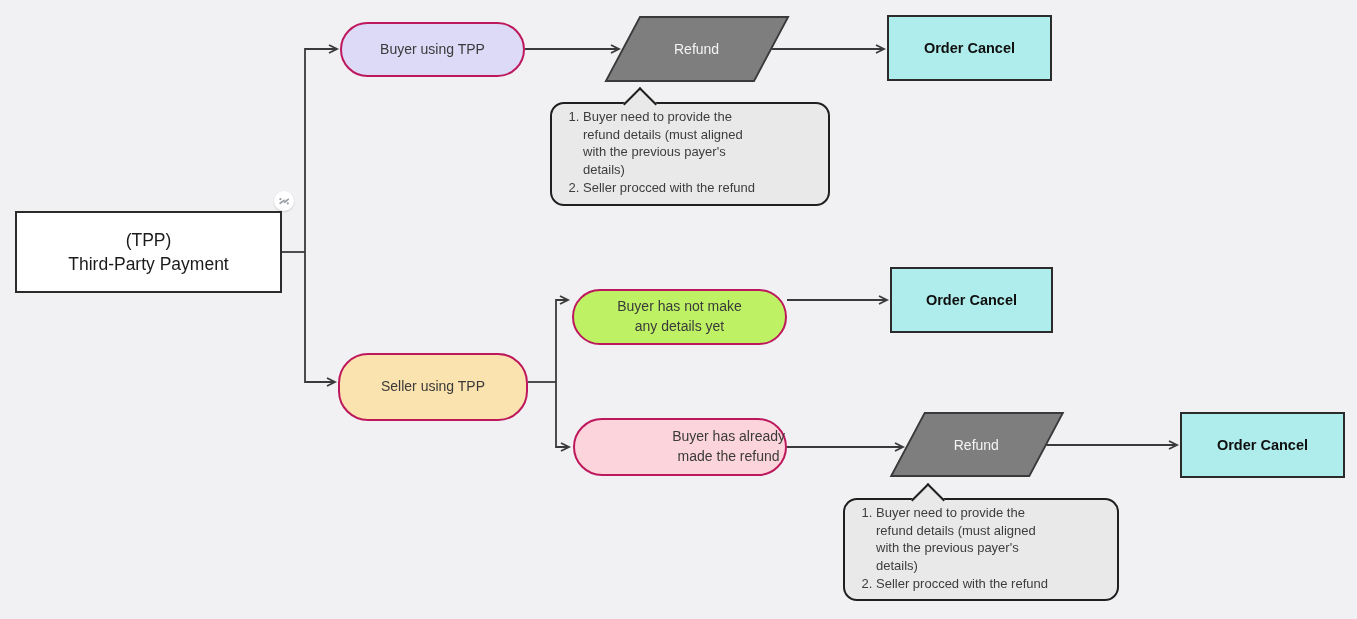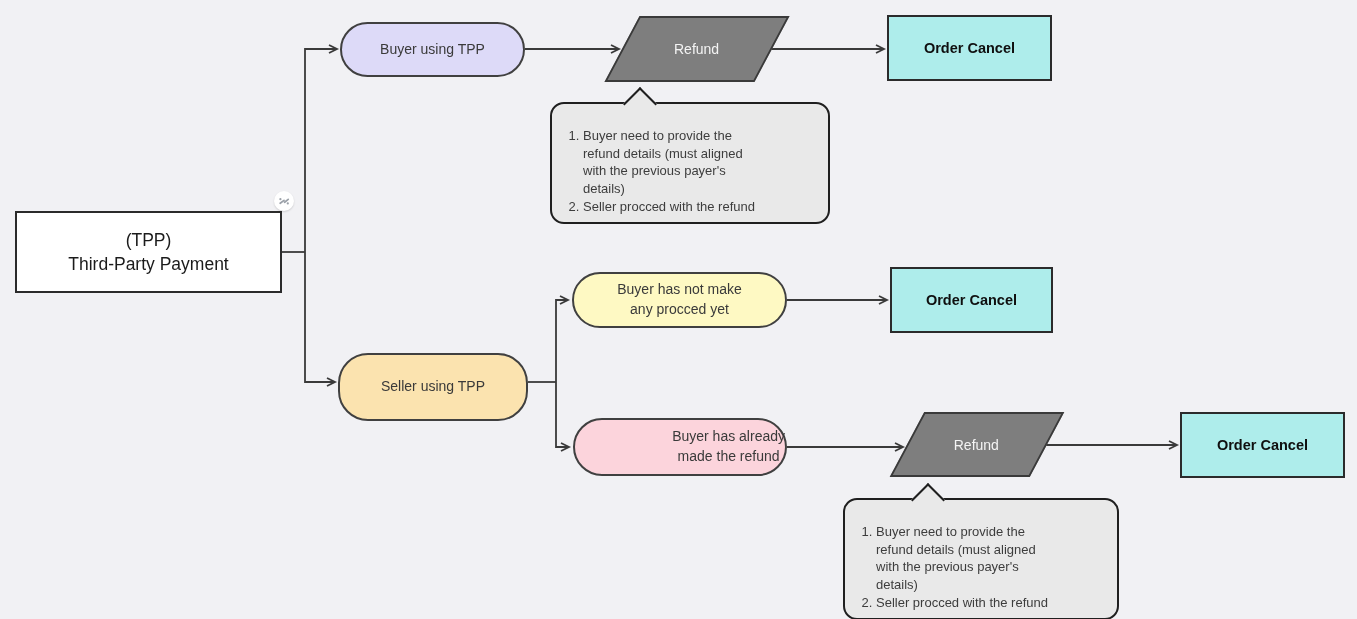--- a/index.html
+++ b/index.html
@@ -4,29 +4,29 @@
 <style>
   html,body{margin:0;padding:0;}
   body{background:#F1F1F4;font-family:"Liberation Sans",sans-serif;}
   #canvas{position:relative;width:1357px;height:619px;background:#F1F1F4;overflow:hidden;}
   #wires{position:absolute;left:0;top:0;width:1357px;height:619px;}
   .node{position:absolute;box-sizing:border-box;display:flex;align-items:center;justify-content:center;text-align:center;}
   .rect{border:2px solid #2b2b2b;background:#ffffff;}
   .root{font-size:17.5px;font-weight:500;color:#1b1b1b;line-height:1.4;}
   .root span{display:block;}
   .cancel{background:#AEEDEB;font-size:14.5px;font-weight:600;color:#0f0f0f;text-align:right;}
-  .pill{border:2px solid #404040;border-radius:30px;font-size:14px;color:#3a3a3a;line-height:1.4;}
+  .pill{border:2px solid #be185d;border-radius:30px;font-size:14px;color:#3a3a3a;line-height:1.4;}
   .pill span{display:block;}
   .lav{background:#DDDAF8;}
   .peach{background:#FBE3AF;}
-  .green{background:#fef9c3;}
+  .green{background:#bef264;margin-top:17px;}
   .pink{background:#FCD4DC;justify-content:flex-end;}
   .para{border:2px solid #3a3a3a;background:#7E7E7E;transform:skewX(-28deg);}
   .para .inner{transform:skewX(28deg);color:#f4f4f4;font-size:14px;}
-  .note{position:absolute;box-sizing:border-box;background:#E9E9E9;border:2px solid #1f1f1f;border-radius:14px;padding:23px 10px 7px 6px;}
+  .note{position:absolute;box-sizing:border-box;background:#E9E9E9;border:2px solid #1f1f1f;border-radius:14px;padding:4px 10px 7px 6px;}
   .note::before{content:"";position:absolute;top:-12px;width:22px;height:22px;background:#E9E9E9;
     border-left:2px solid #1f1f1f;border-top:2px solid #1f1f1f;transform:rotate(45deg);}
   .note.n1::before{left:76px;}
   .note.n2::before{left:71px;}
   .note ol{position:relative;margin:0;padding-left:25px;font-size:13px;line-height:1.36;color:#3d3d3d;}
   .note li{white-space:pre-line;}
   .badge{position:absolute;width:20px;height:20px;border-radius:50%;background:#ffffff;
     box-shadow:0 1px 2px rgba(0,0,0,0.15);display:flex;align-items:center;justify-content:center;}
 </style>
 </head>
@@ -91,21 +91,21 @@
 refund details (must aligned
 with the previous payer's
 details)</li>
       <li>Seller procced with the refund</li>
     </ol>
   </div>
 
   <div class="node pill green" style="left:572px;top:272px;width:215px;height:56px;">
     <div>
       <span>Buyer has not make</span>
-      <span>any procced yet</span>
+      <span>any details yet</span>
     </div>
   </div>
 
   <div class="node rect cancel" style="left:890px;top:267px;width:163px;height:66px;">
     <span>Order Cancel</span>
   </div>
 
   <div class="node pill peach" style="left:338px;top:353px;width:190px;height:68px;">
     <span>Seller using TPP</span>
   </div>

